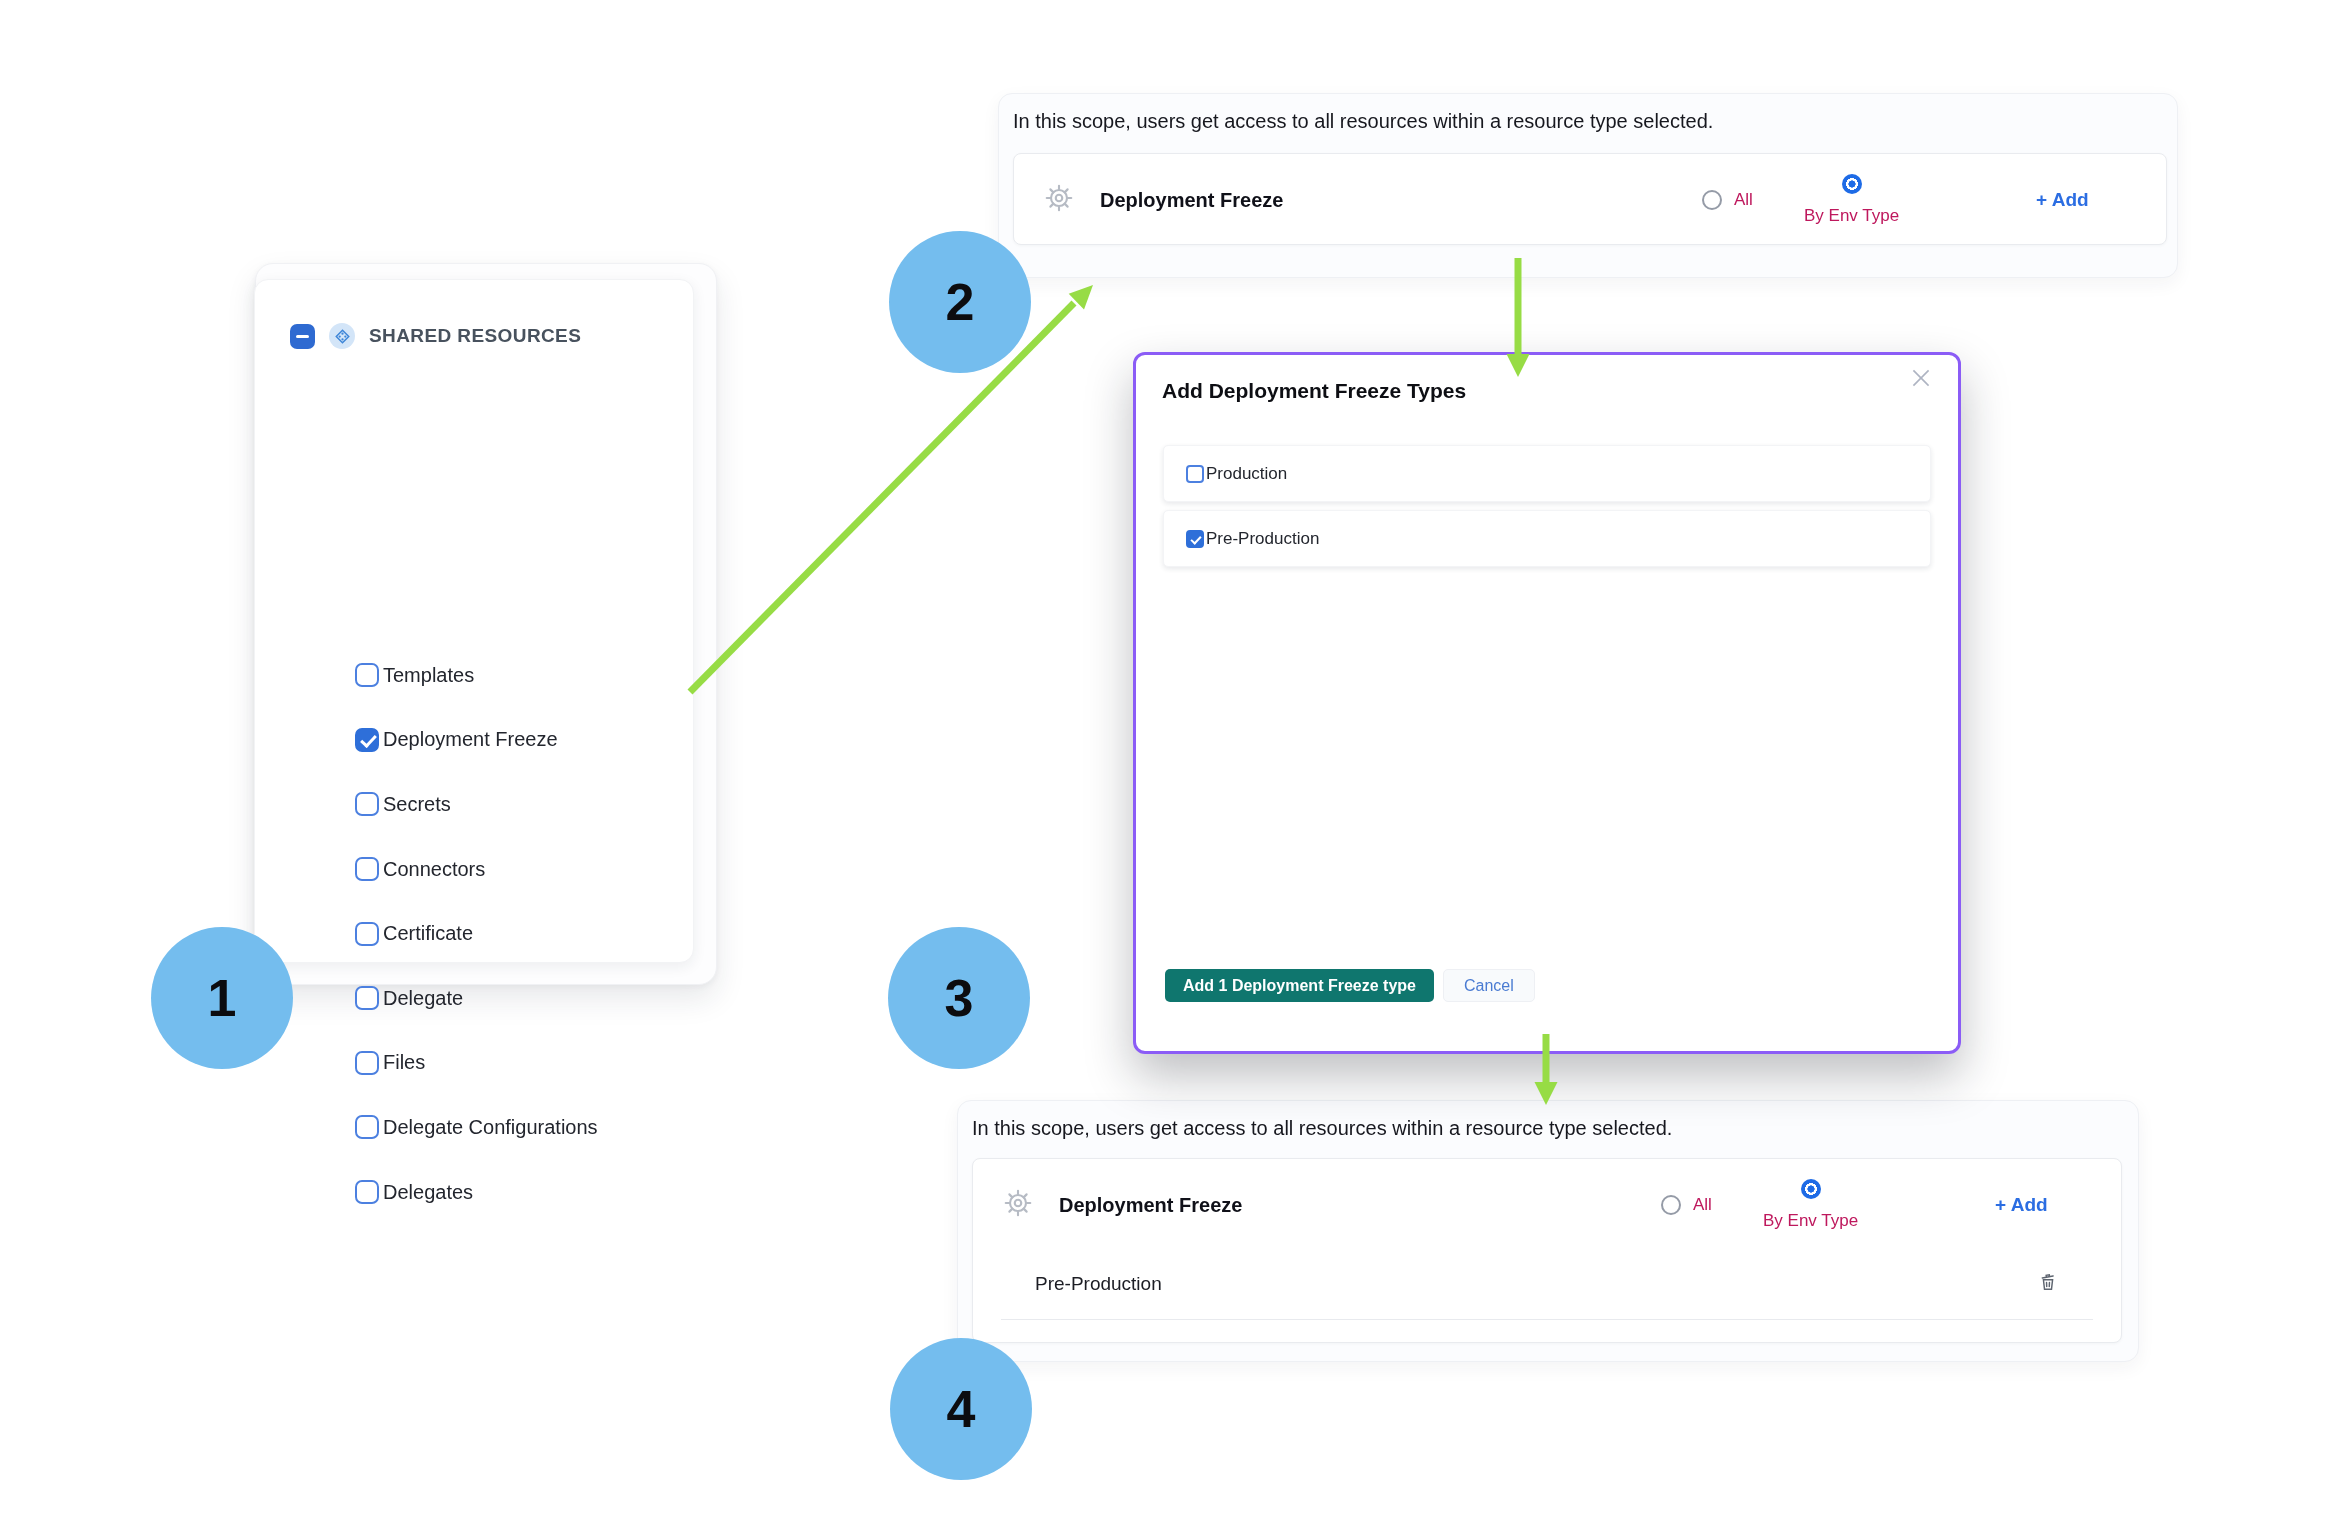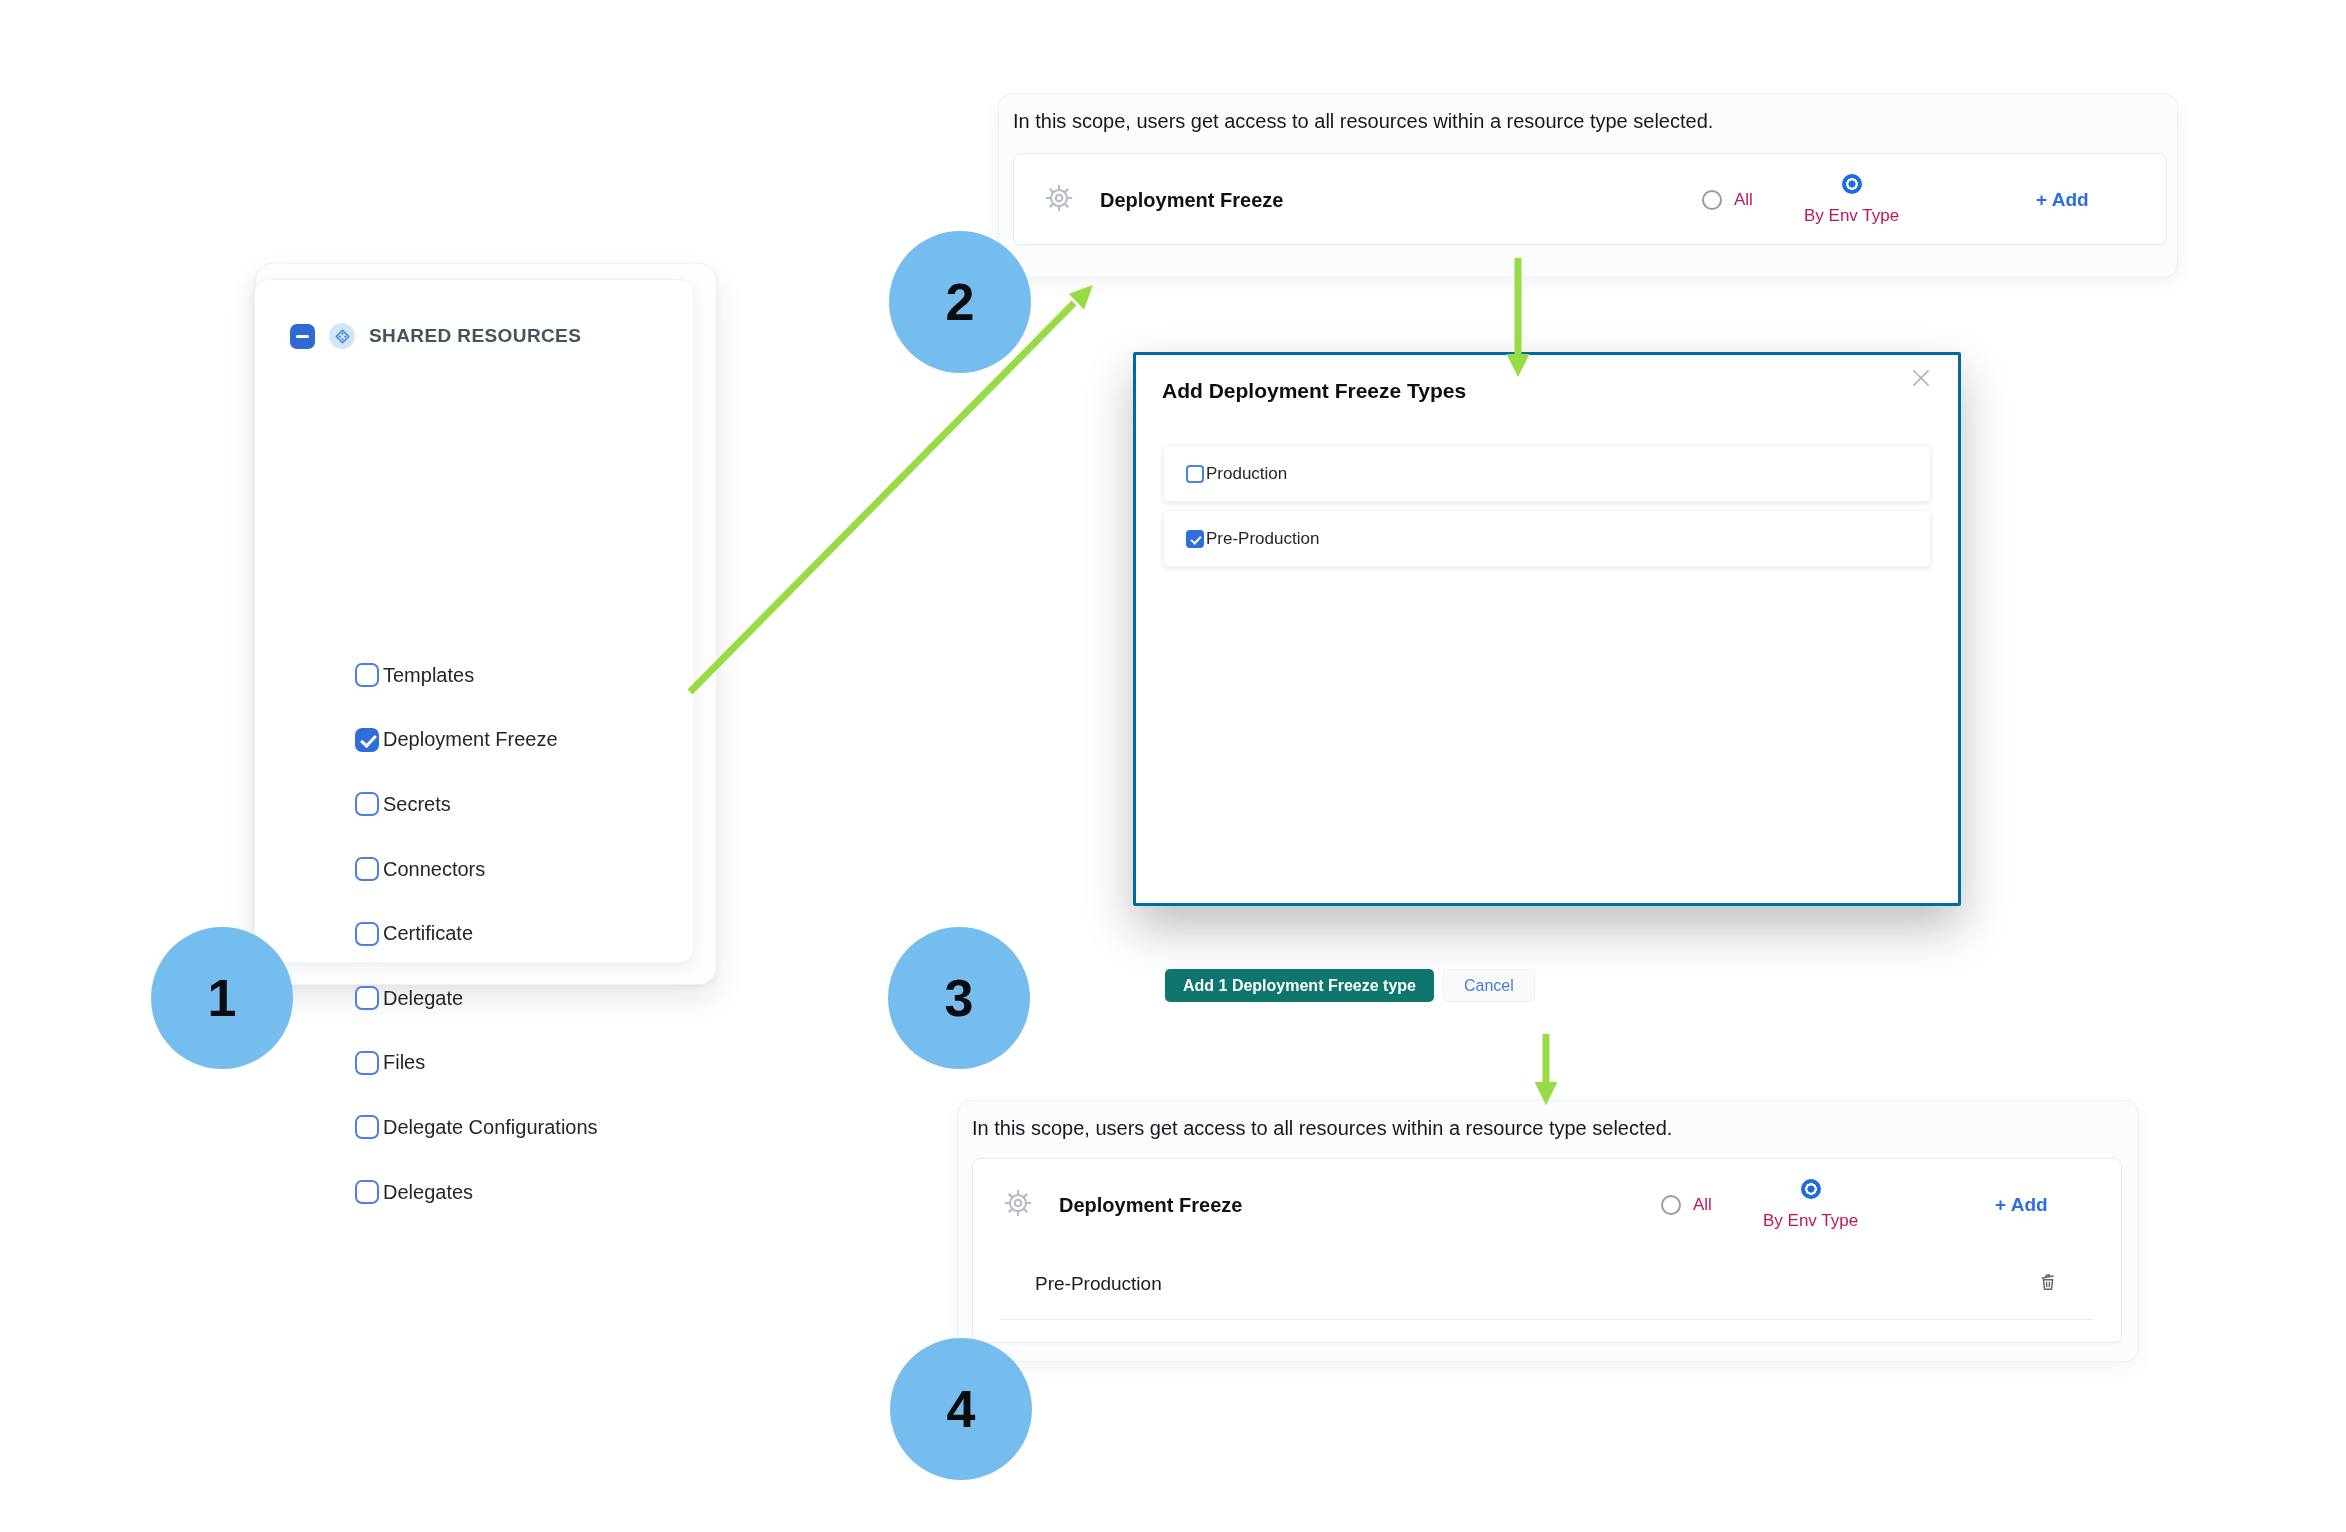--- a/index.html
+++ b/index.html
@@ -61,22 +61,22 @@
     font-size:19px; font-weight:700; color:#2b6de2; cursor:pointer; }
   .pos-all    { left:688px; }
   .pos-byenv  { left:790px;flex-direction:column; }
   .pos-add    { left:1022px; }
   .type-row { position:absolute; left:0; top:92px; width:100%; height:66px; }
   .type-name { position:absolute; left:62px; top:50%; transform:translateY(-50%); font-size:19px; color:#1c1d24; }
   .type-divider { position:absolute; left:28px; right:28px; top:160px; height:1px; background:#e8eaee; }
   .trash-btn { position:absolute; left:1064px; top:50%; transform:translateY(-50%); cursor:pointer; }
 
   
-  .modal { position:absolute; left:1133px; top:352px; width:828px; height:554px; background:#ffffff;
-    border:3px solid #0369a1; border-radius:2px;
+  .modal { position:absolute; left:1133px; top:352px; width:828px; height:702px; background:#ffffff;
+    border:3px solid #8b5cf6; border-radius:12px;
     box-shadow:0 22px 48px rgba(20,25,35,.28); z-index:10; }
   .modal-title { position:absolute; left:26px; top:24px; font-size:21px; font-weight:700; color:#0d0e13; }
   .modal-close { position:absolute; right:24px; top:10px; cursor:pointer; }
   .modal-rows { position:absolute; left:27px; top:90px; width:768px; }
   .modal-row { position:relative; width:100%; height:57px; margin-bottom:8px; background:#ffffff;
     border-radius:5px; border:1px solid #f3f4f6; box-shadow:0 2px 5px rgba(30,40,60,.10);
     display:flex; align-items:center; gap:2px; padding-left:22px; cursor:pointer; }
   .modal-row .label { font-size:17px; color:#23262e; }
   .modal-actions { position:absolute; left:29px; top:614px; display:flex; gap:9px; }
   .btn-primary { height:33px; padding:2px 18px; background:#0f766e; border:none; border-radius:5px;

